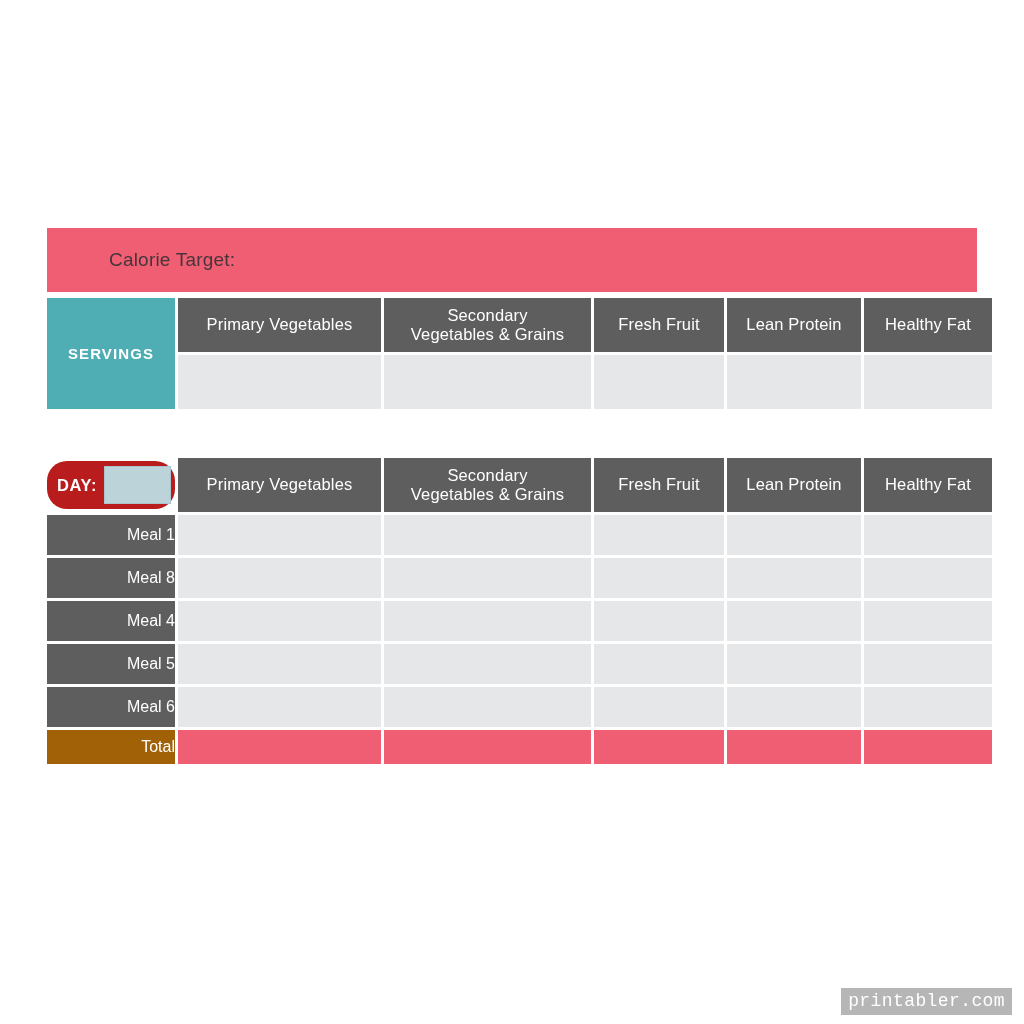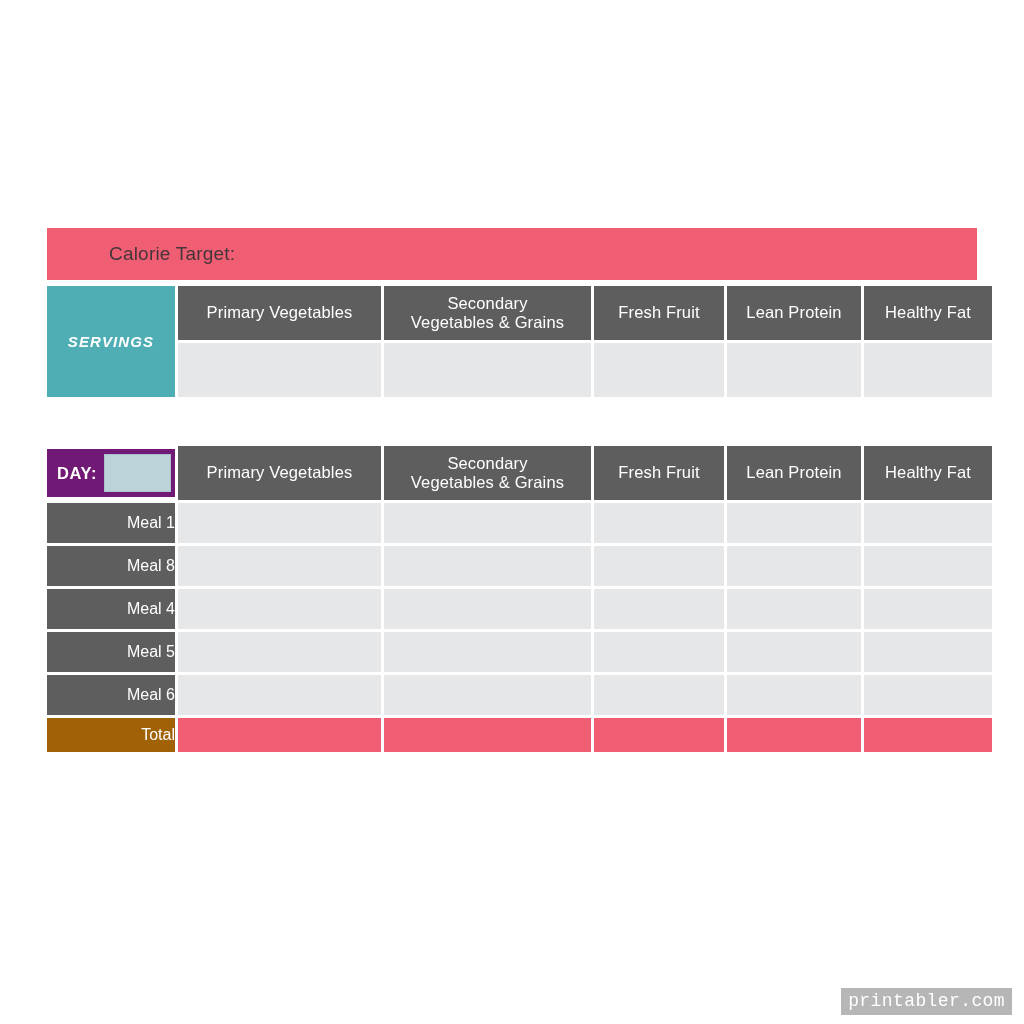--- a/index.html
+++ b/index.html
@@ -57,21 +57,21 @@
     letter-spacing: .15px;
     padding: 6px 4px;
     box-sizing: border-box;
   }
   .blank {
     background: #E5E7E9;
   }
 
   
   .calorie-bar {
-    height: 52px;
+    height: 64px;
     background: #F05E73;
     margin: 0 0 3px 0;
     display: flex;
     align-items: center;
   }
   .calorie-label {
     color: #46353A;
     font-size: 19px;
     letter-spacing: .2px;
     padding-left: 62px;
@@ -80,36 +80,36 @@
 
   
   .servings-cell {
     background: #4FAEB4;
     color: #ffffff;
     font-weight: bold;
     font-size: 15px;
     letter-spacing: 1.1px;
     text-align: center;
     vertical-align: middle;
-    font-style: italic;
   }
   .hdr-row td.darkhdr { height: 54px; }
   .fill-row td.blank  { height: 54px; }
 
   
   .gap { height: 43px; }
 
   
   .day-cell {
-    background: #701a75;
+    background: #b91c1c;
     height: 48px;
     display: flex;
     align-items: center;
     box-sizing: border-box;
     padding: 0 4px 0 10px;
+    border-radius: 20px;
   }
   .day-text {
     color: #ffffff;
     font-weight: bold;
     font-size: 16.5px;
     letter-spacing: .6px;
     margin-right: 7px;
   }
   .day-input {
     flex: 1;

